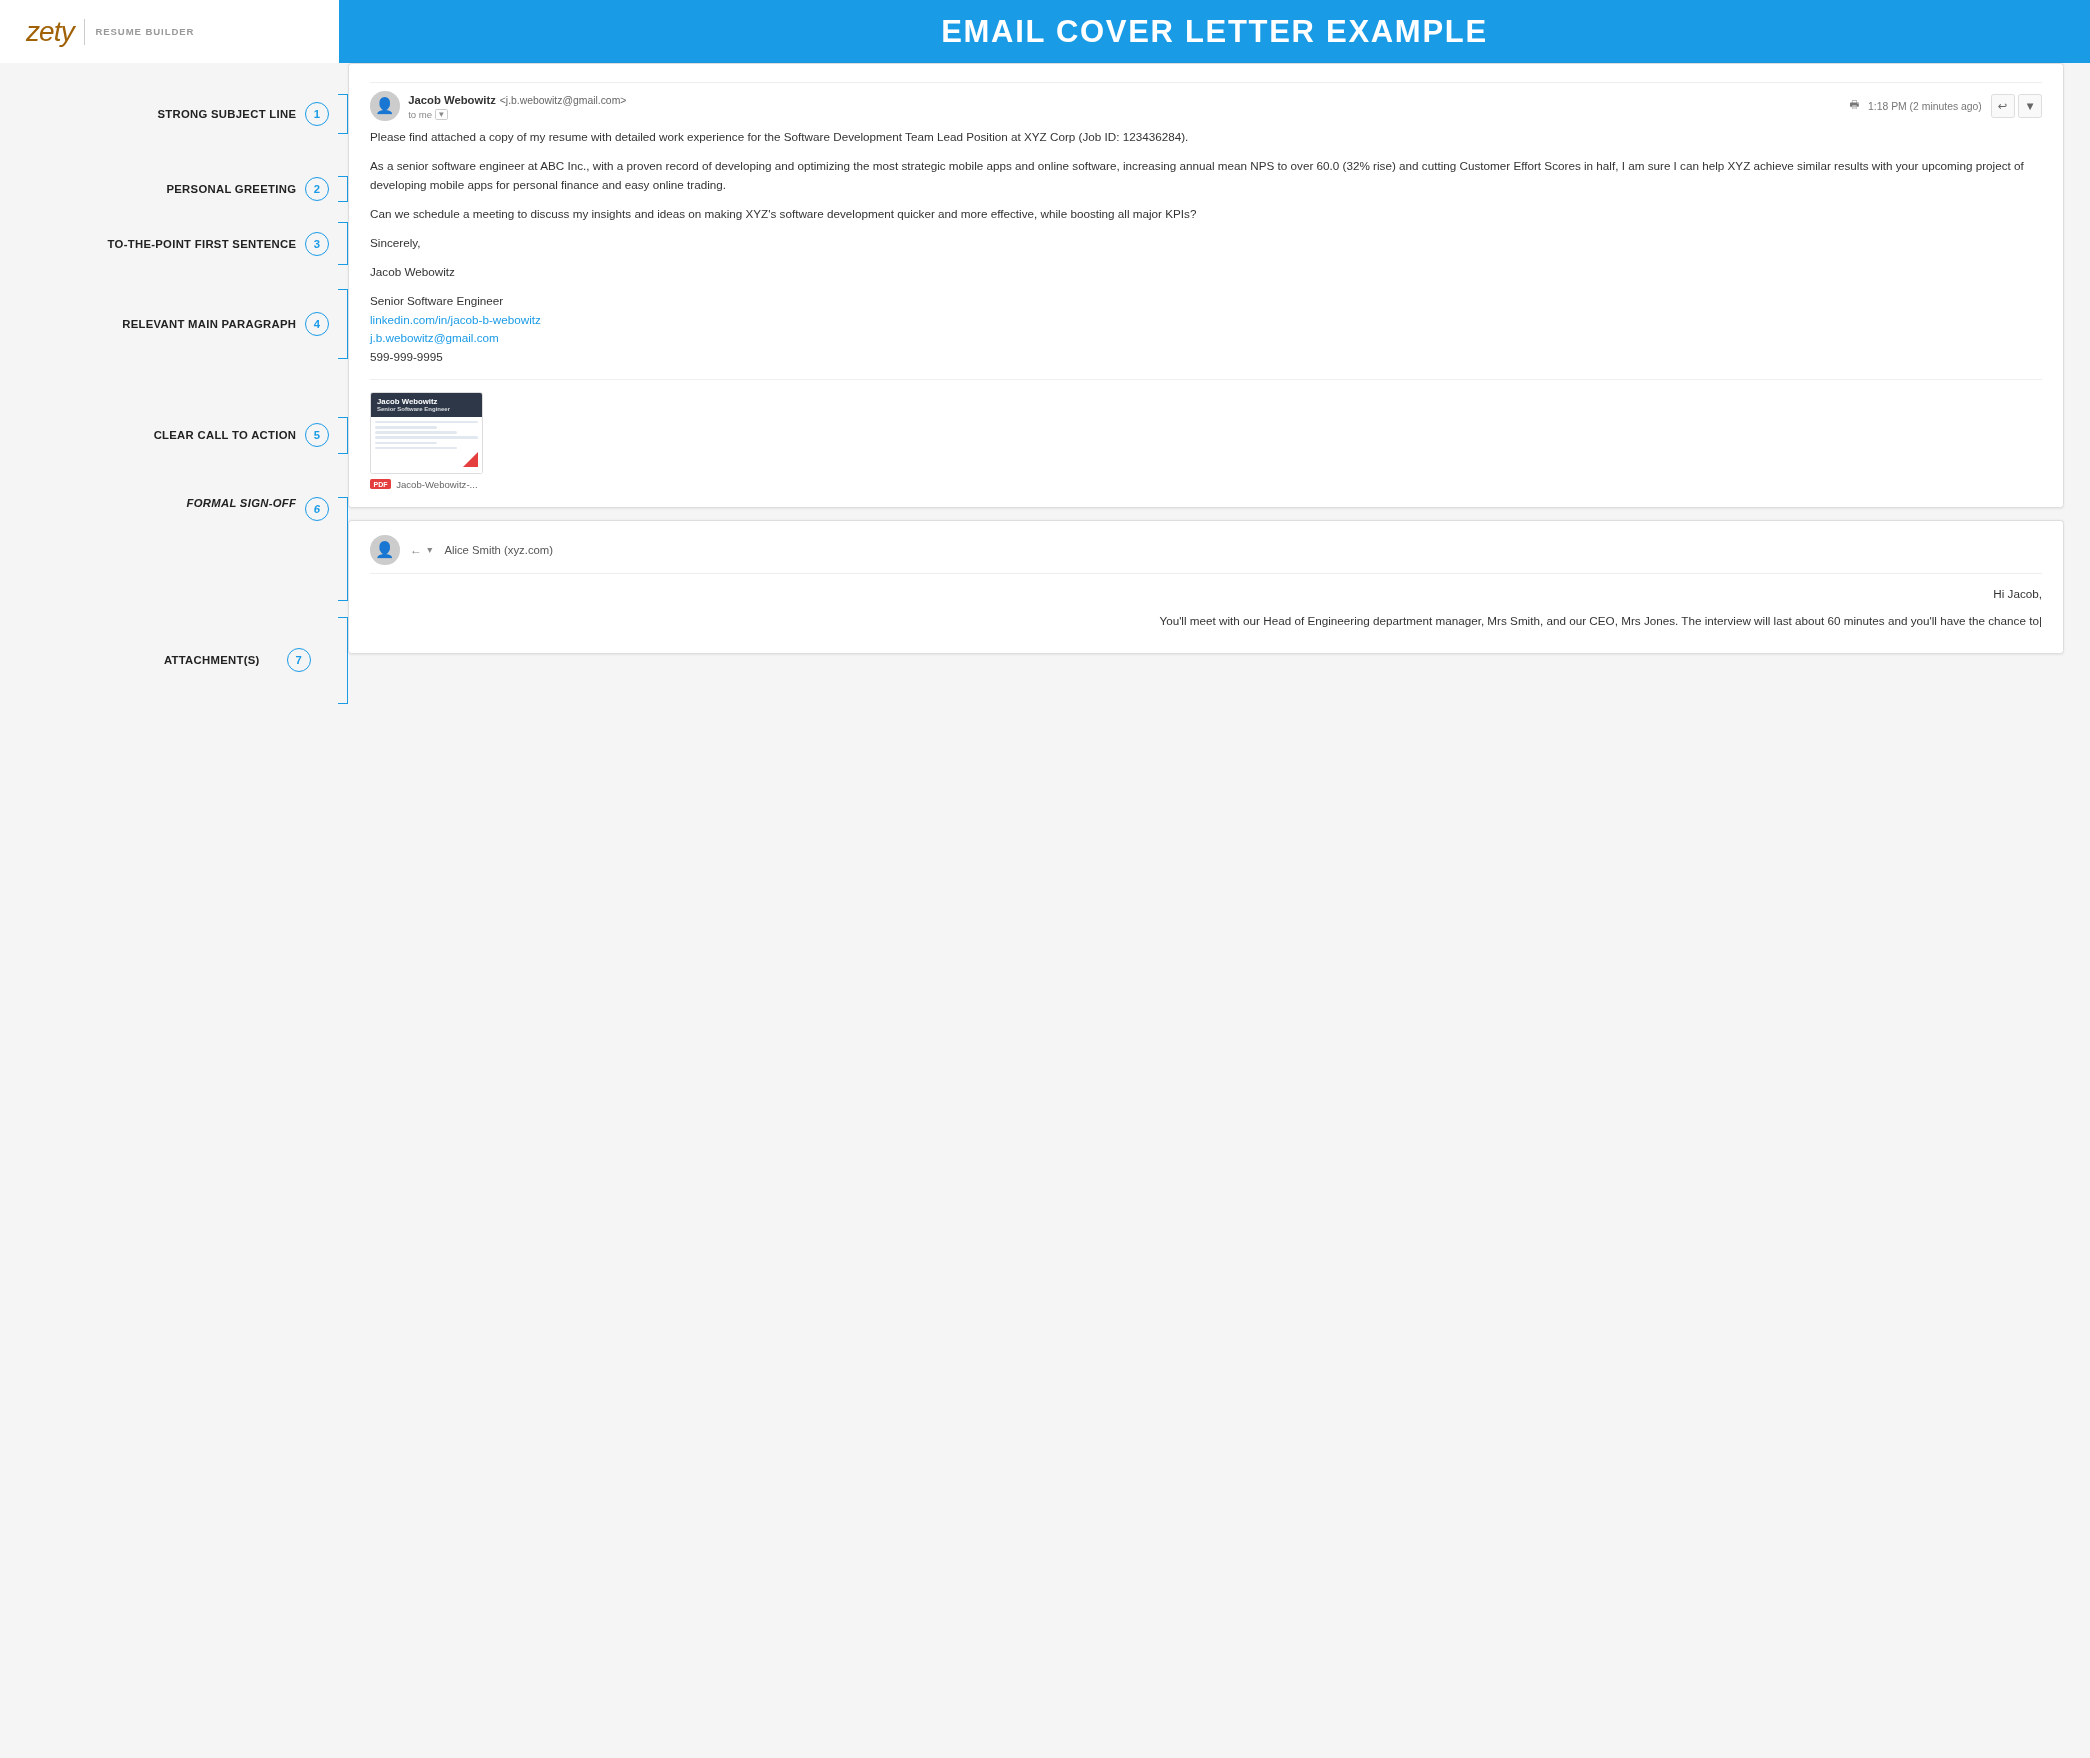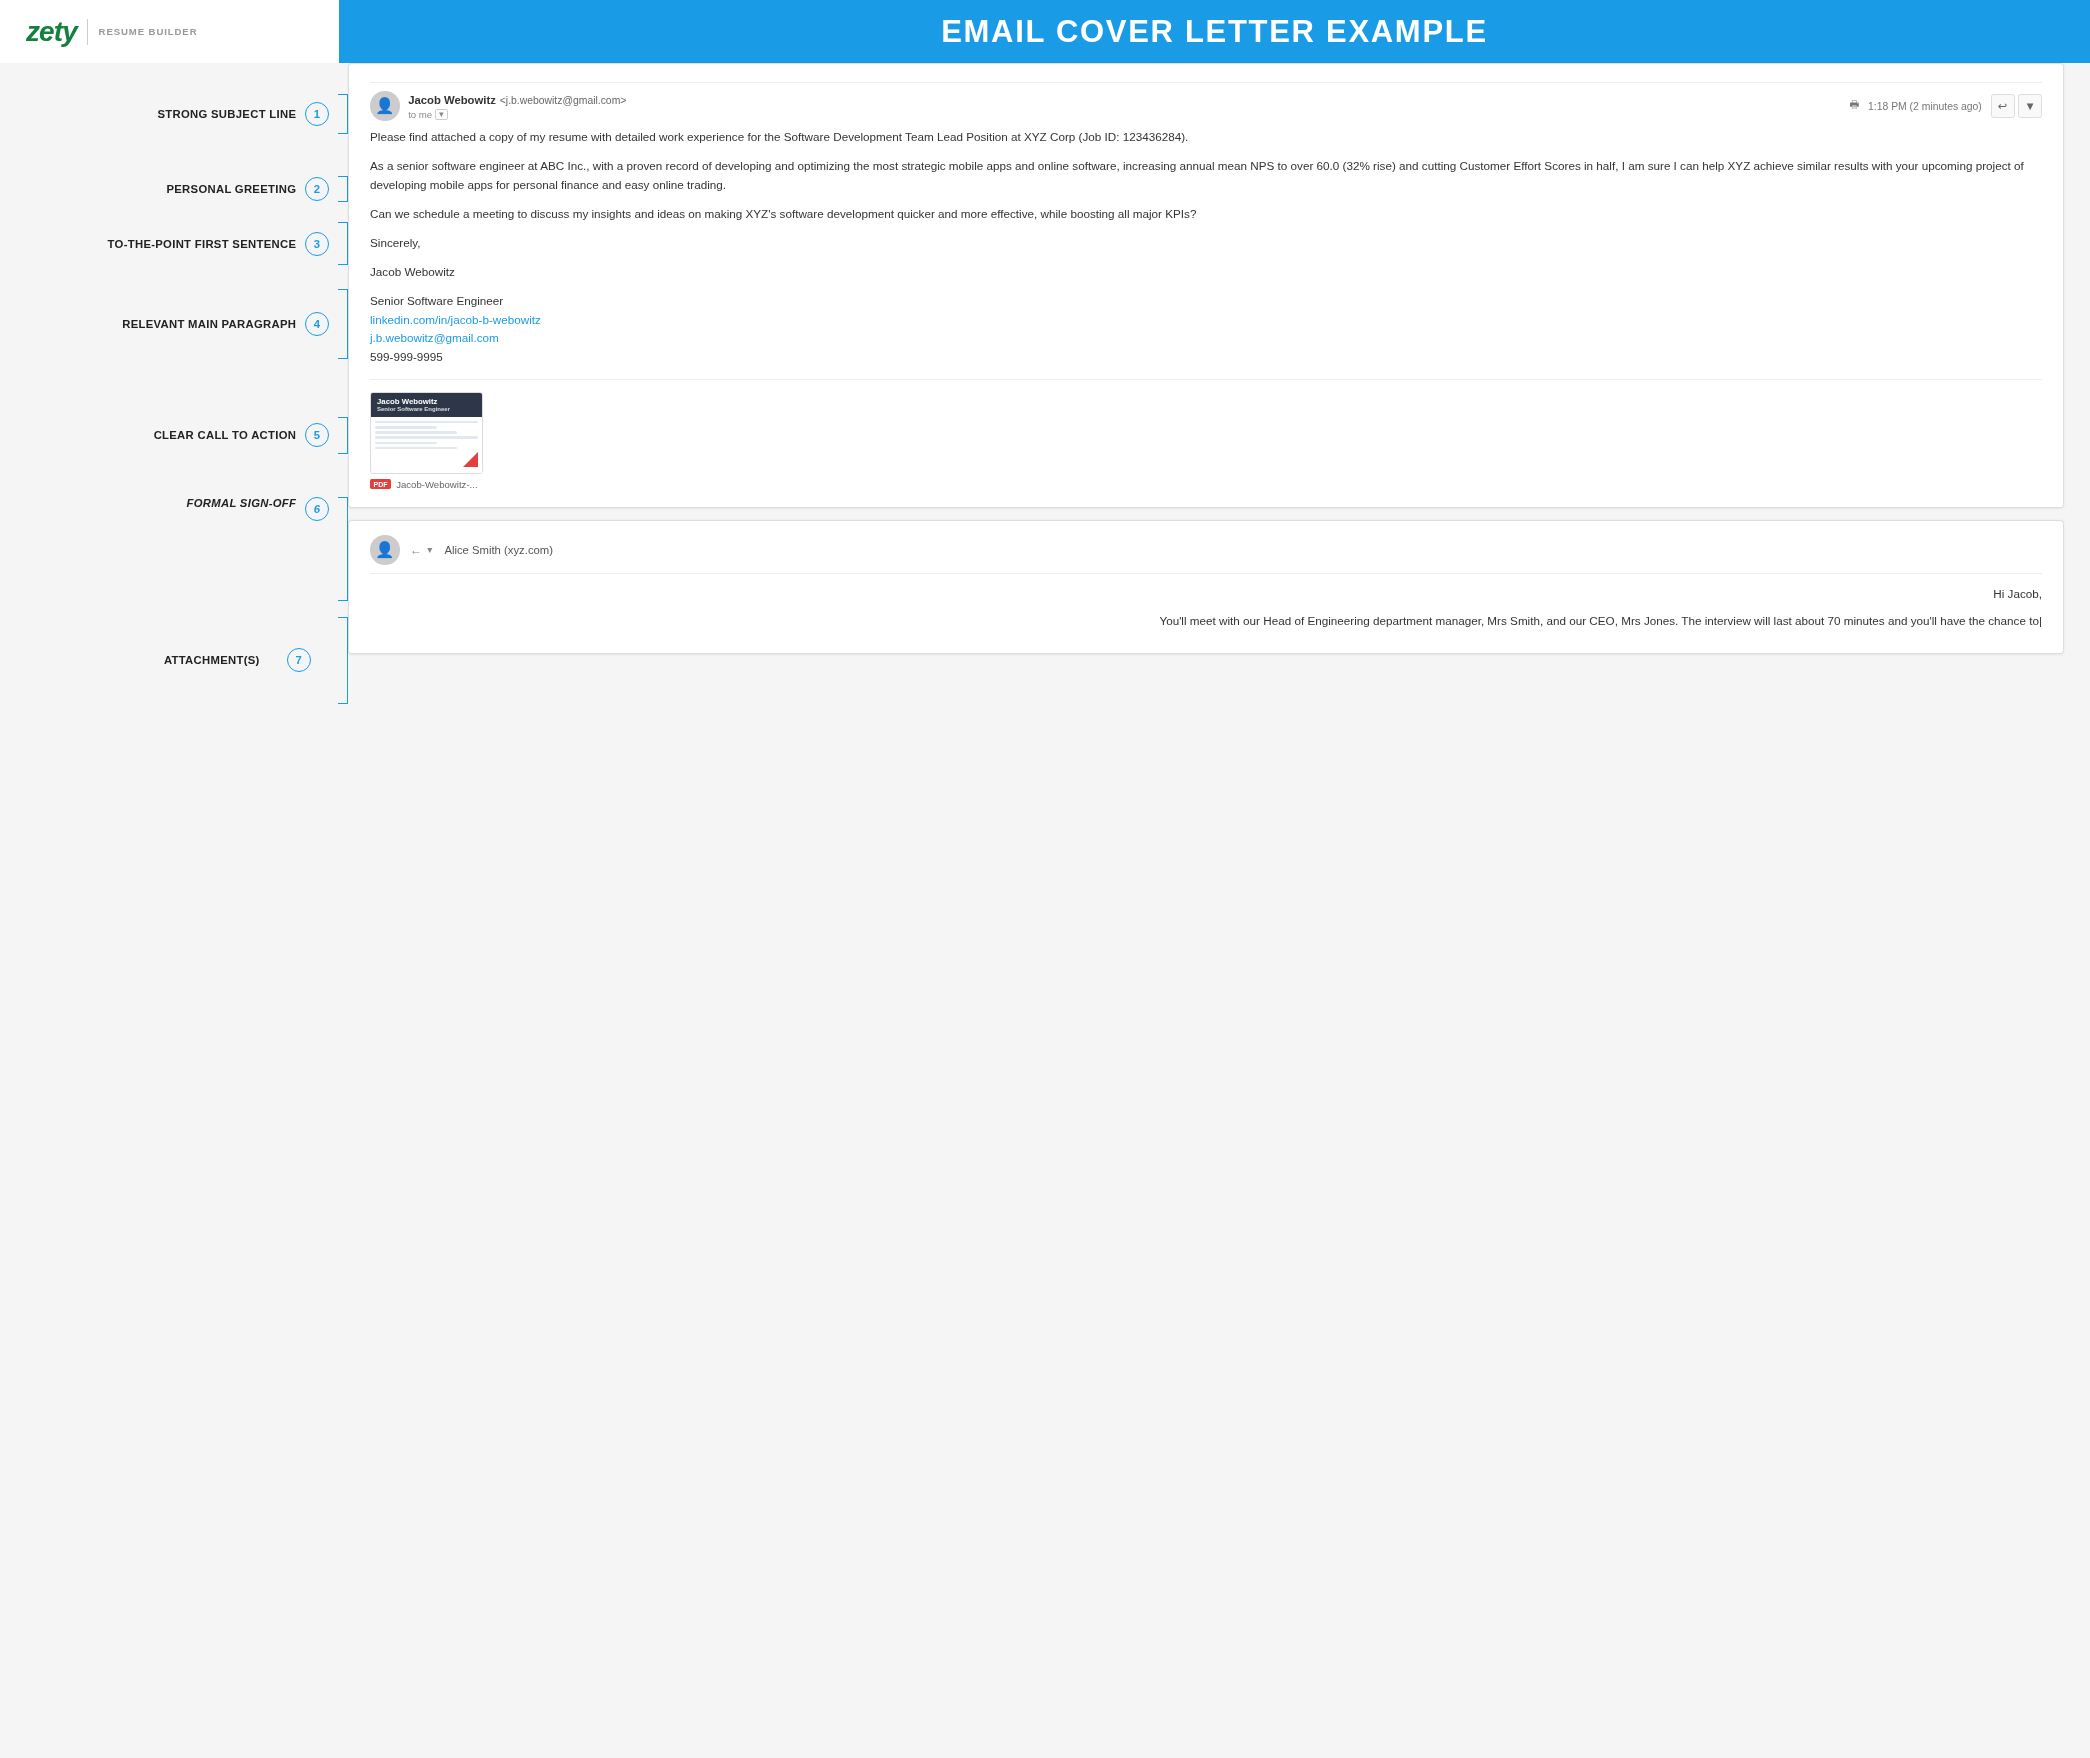--- a/index.html
+++ b/index.html
@@ -20,22 +20,22 @@
     .header-logo-section {
       display: flex;
       align-items: center;
       padding: 15.6px 26px;
       width: 339px;
       flex-shrink: 0;
       background: #fff;
     }
     .logo-zety {
       font-size: 28px;
-      font-weight: bold;
-      color: #15803d;
+      font-weight: normal;
+      color: #a16207;
       font-style: italic;
       letter-spacing: -0.9px;
     }
     .logo-divider {
       width: 0.9px;
       height: 26px;
       background: #ccc;
       margin: 0 10.4px;
     }
     .logo-subtitle {
@@ -455,19 +455,19 @@
           <span class="avatar-icon">👤</span>
         </div>
         <div class="reply-actions">
           <span class="reply-arrow">←</span>
           <span class="reply-dropdown">▼</span>
         </div>
         <span class="reply-sender-name">Alice Smith (xyz.com)</span>
       </div>
       <div class="reply-body">
         <p>Hi Jacob,</p>
-        <p>You'll meet with our Head of Engineering department manager, Mrs Smith, and our CEO, Mrs Jones. The interview will last about 70 minutes and you'll have the chance to|</p>
+        <p>You'll meet with our Head of Engineering department manager, Mrs Smith, and our CEO, Mrs Jones. The interview will last about 60 minutes and you'll have the chance to|</p>
       </div>
     </div>
 
   </div>
 </div>
 
 
 </body></html>

